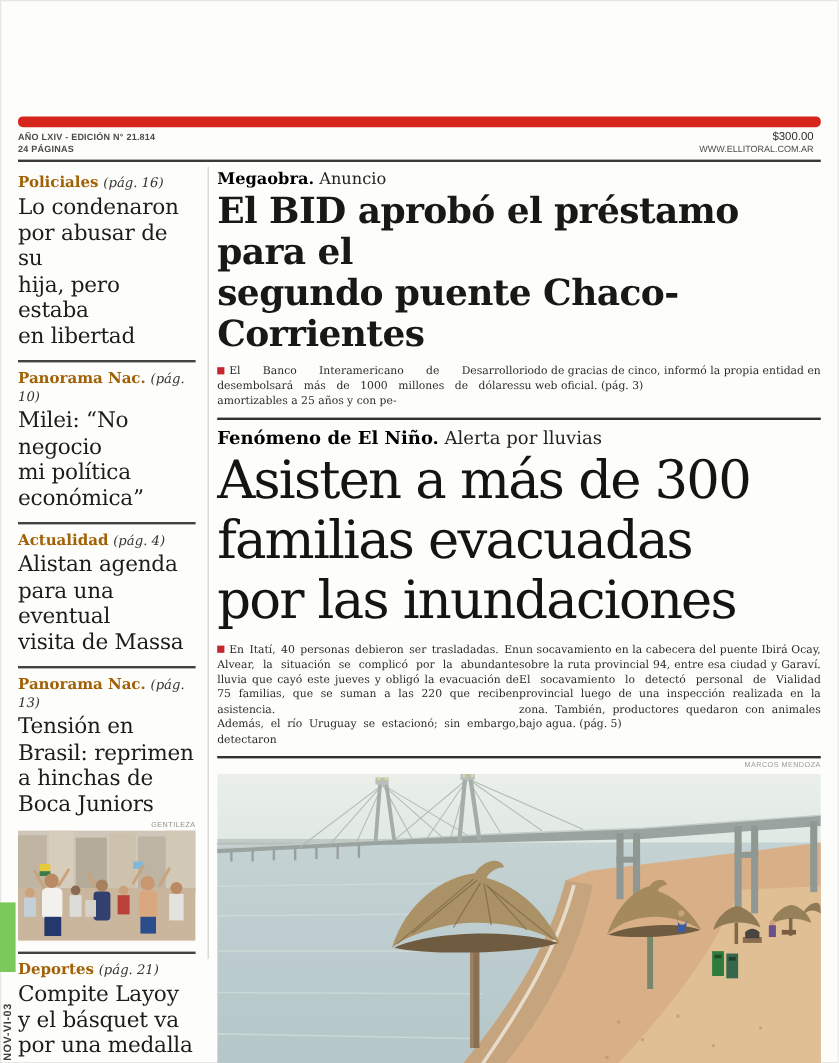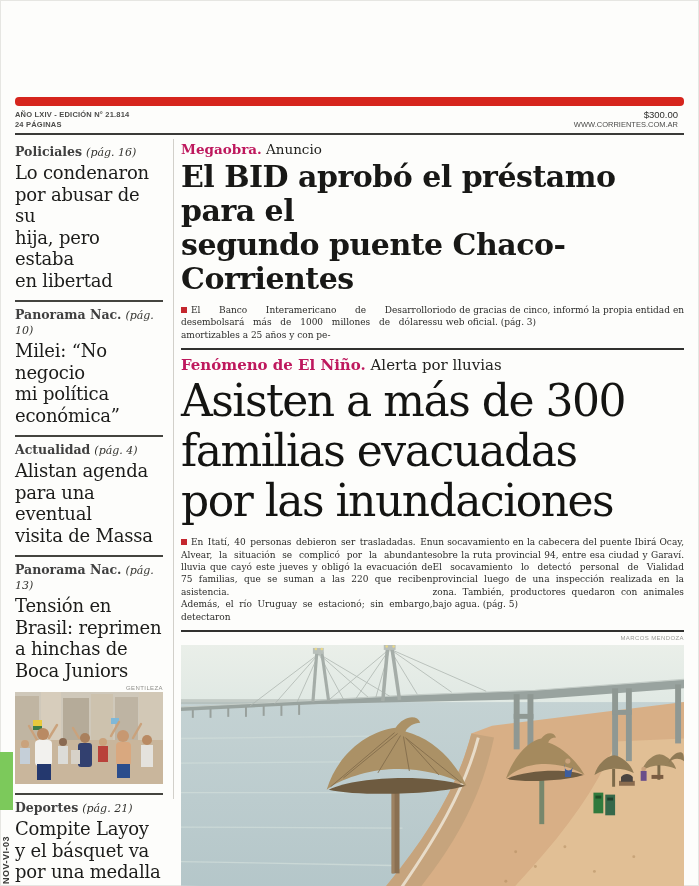--- a/index.html
+++ b/index.html
@@ -31,38 +31,38 @@
   .inforow .pr { float:right; text-align:right; font-size:7.5px; line-height:10px; font-weight:normal; }
   .inforow .price { font-size:9.5px; color:#2e2e2c; }
   .toprule { position:absolute; left:15px; right:15px; top:133px; border-top:2px solid #3a3a38; }
 
   
   .sidebar { position:absolute; left:15px; top:139px; width:148px; }
   .vdivider { position:absolute; left:173px; top:139px; height:660px; border-left:1px solid #d2d0ca; }
   .sb-item { padding:5px 0 9px; }
   .sb-item + .sb-item { border-top:2px solid #44443f; }
   .sb-label { font-size:12.5px; margin-bottom:3px; }
-  .sb-label .sec { color:#404040; font-weight:bold; }
+  .sb-label .sec { color:#a16207; font-weight:bold; }
   .sb-label .pg { font-style:italic; font-size:11px; color:#33332f; }
   .sb-headline { font-size:18px; line-height:21.5px; color:#1c1c1a; white-space:pre-line; letter-spacing:-0.2px; }
   .sb-credit { font-family:"Liberation Sans", sans-serif; font-size:6px; color:#8f8f8b;
     text-align:right; margin:4px 0 1px; letter-spacing:0.4px; }
   .sb-photo { display:block; }
 
   
   .greenbar { position:absolute; left:0; top:752px; width:13px; height:58px; background:#7cc95b; }
   .edgecode { position:absolute; left:1px; top:810px; height:74px;
     writing-mode:vertical-rl; transform:rotate(180deg);
     font-family:"Liberation Sans", sans-serif; font-weight:bold; font-size:9px;
     color:#3b3b39; letter-spacing:0.5px; }
 
   
   .main { position:absolute; left:181px; top:141px; width:503px; }
   .kicker { font-size:13.5px; margin-bottom:3px; color:#22221f; }
-  .kicker .red { color:#be185d; font-weight:bold; }
+  .kicker .red { color:#000000; font-weight:bold; }
   .bid-headline { font-weight:bold; font-size:30px; line-height:34px; letter-spacing:-0.5px;
     color:#181816; white-space:pre-line; margin-bottom:8px; }
   .deck-row { display:flex; gap:0; }
   .deck { flex:1; font-size:9px; line-height:12.4px; text-align:justify; color:#2b2b29; white-space:pre-line; }
   .bullet { display:inline-block; width:6px; height:6px; background:#c4272e; margin-right:4px; }
   .mrule { border-top:2px solid #31312f; margin:7px 0 6px; }
   .main-kicker { font-size:15px; margin-bottom:2px; }
   .main-headline { font-weight:normal; font-size:44px; line-height:50px; letter-spacing:-1.5px;
     color:#141412; white-space:pre-line; margin-bottom:10px; }
   .photo-credit { font-family:"Liberation Sans", sans-serif; font-size:6px; color:#9a9a96;
@@ -75,21 +75,21 @@
 <div class="page">
 
   <div class="redbar"></div>
   <div class="inforow">
     <div class="ed">
       <div>AÑO LXIV - EDICIÓN N° 21.814</div>
       <div>24 PÁGINAS</div>
     </div>
     <div class="pr">
       <div class="price">$300.00</div>
-      <div>WWW.CORRIENTES.COM.AR</div>
+      <div>WWW.ELLITORAL.COM.AR</div>
     </div>
   </div>
   <div class="toprule"></div>
 
   <aside class="sidebar">
 
     <div class="sb-item">
       <div class="sb-label">
         <span class="sec">Policiales</span>
         <span class="pg">(pág. 16)</span>

